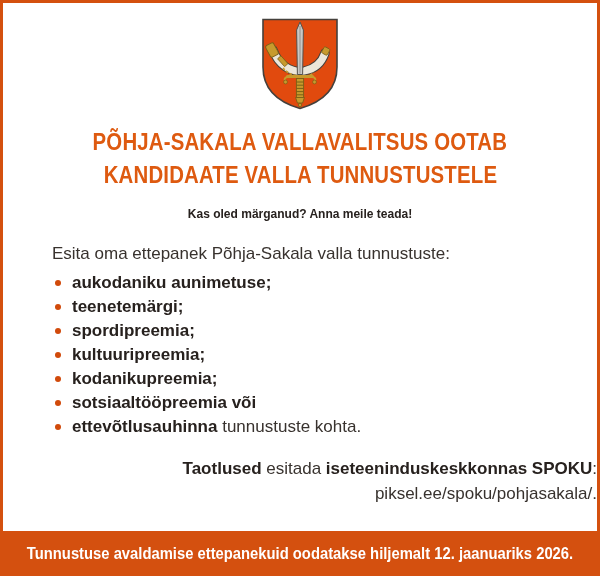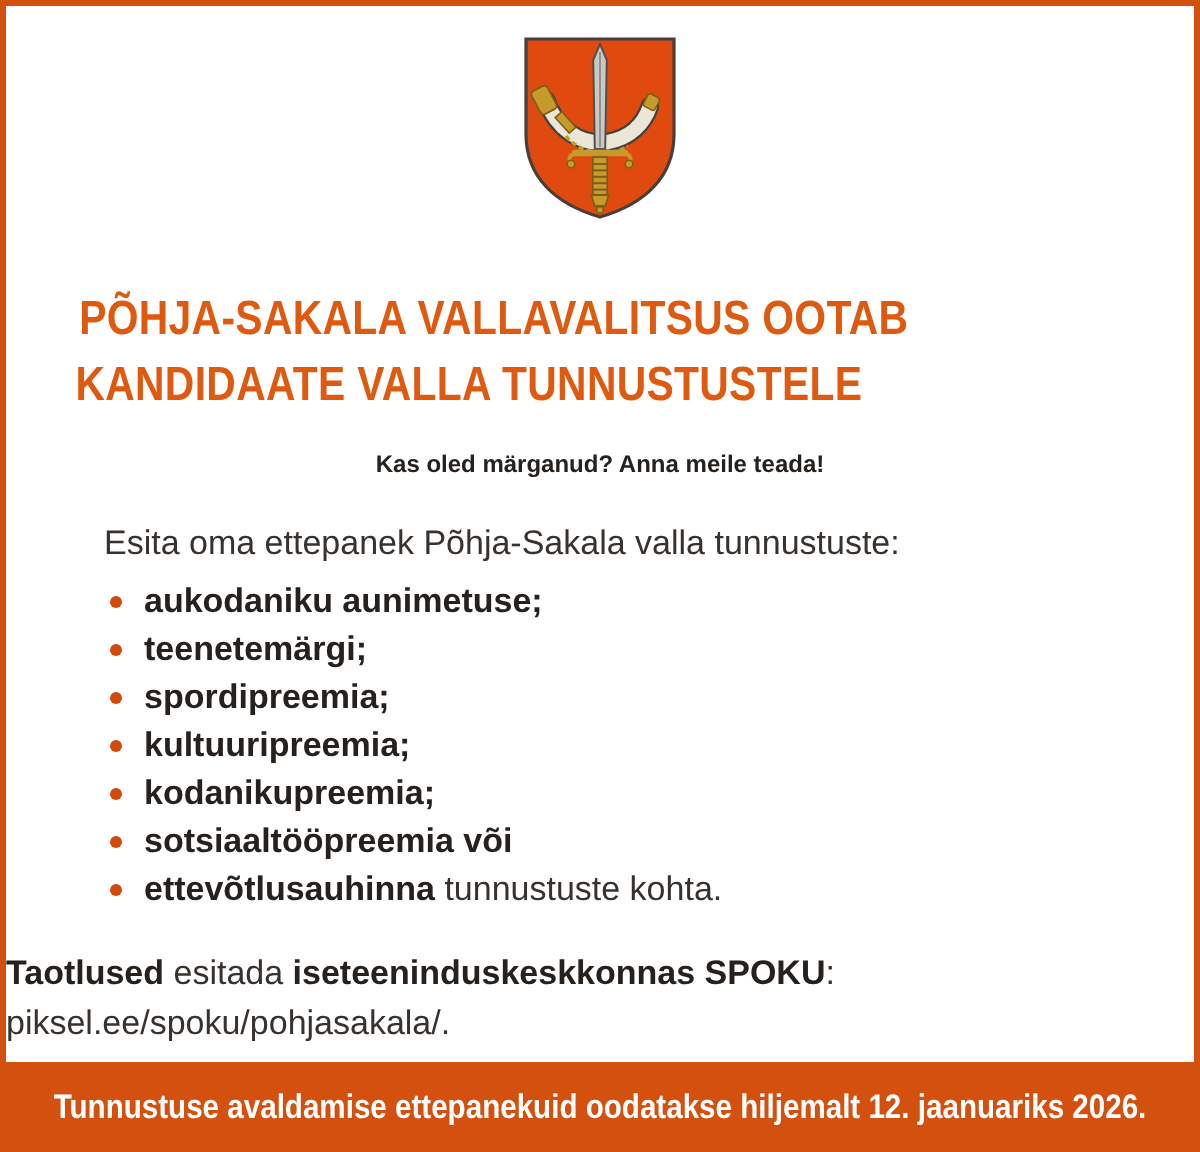--- a/index.html
+++ b/index.html
@@ -13,21 +13,22 @@
     overflow: hidden;
     font-family: "Liberation Sans", sans-serif;
     color: var(--text-dark, #38322e);
   }
   .crest-wrap {
     display: flex;
     justify-content: center;
     padding-top: 14px;
   }
   .title {
-    margin: 32px 0 0 0;
+    margin: 14px 0 0 0;
+    text-align: center;
     color: var(--title-orange, #de5a10);
     font-size: 24px;
     font-weight: bold;
     line-height: 33px;
     letter-spacing: 0.2px;
   }
   .title .tline {
     display: inline-block;
     white-space: nowrap;
     transform: scaleX(0.85);
@@ -63,21 +64,21 @@
     left: 0;
     top: 9px;
     width: 6px;
     height: 6px;
     border-radius: 50%;
     background: var(--bullet-orange, #d14a0b);
   }
   ul.award-list li .plain { font-weight: normal; color: var(--text-dark, #38322e); }
   .submission {
     margin-top: 17px;
-    text-align: left;
+    text-align: right;
     font-size: 17px;
     line-height: 25px;
   }
   .submission .b { font-weight: bold; color: var(--heading-dark, #27211e); }
   .banner {
     position: absolute;
     left: -3px;
     right: -3px;
     bottom: -3px;
     height: 45px;

